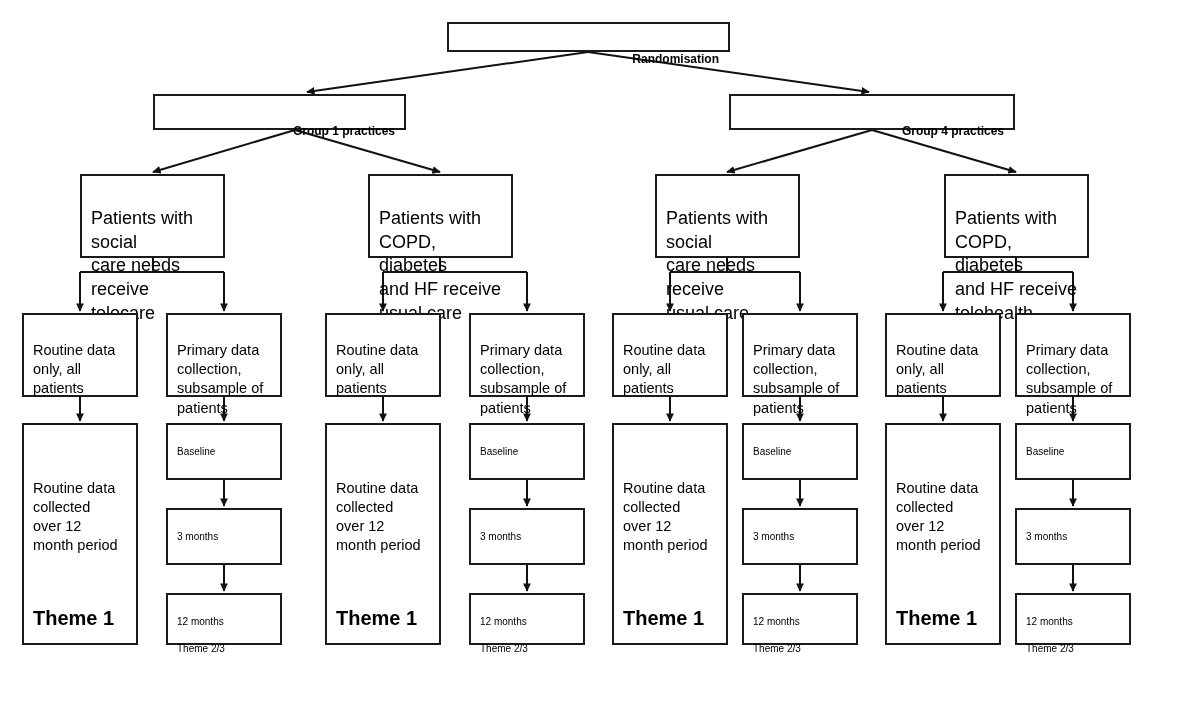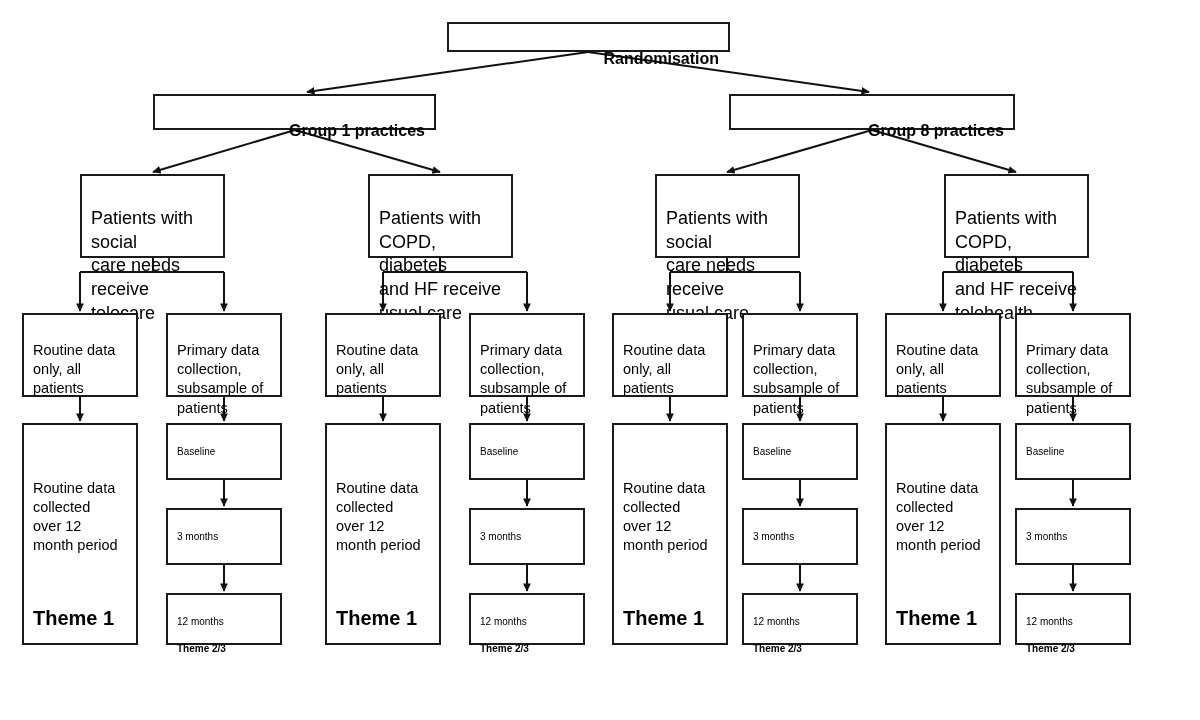--- a/index.html
+++ b/index.html
@@ -15,35 +15,35 @@
     box-sizing:border-box;
     border:2px solid #1a1a1a;
     background:#ffffff;
     padding:7px 9px 5px 9px;
     line-height:1.32;
     white-space:pre-line;
   }
   .hdr{
     text-align:right;
     font-weight:bold;
-    font-size:16px;
-    padding-top:6px;
+    font-size:12px;
+    padding-top:14px;
     line-height:1.2;
   }
   .body-txt{font-size:18px;text-align:left;}
   .small-txt{font-size:14.5px;text-align:left;}
   .theme{
     position:absolute;
     left:9px;
     font-weight:bold;
     font-size:20px;
   }
   .stack-lbl{font-size:10px;}
   .route-text{position:absolute;left:9px;top:54px;font-size:14.5px;line-height:1.32;}
-  .bold-line{font-weight:bold;}
+  .bold-line{font-weight:normal;}
 </style>
 </head>
 <body>
 
 <div id="stage">
 
   <svg id="wires" viewBox="0 0 1200 720">
     <defs>
       <marker id="ah" markerWidth="9" markerHeight="9" refX="7.6" refY="4.2" orient="auto" markerUnits="userSpaceOnUse">
         <path d="M0,0.3 L8.4,4.2 L0,8.1 z" fill="#111111"></path>
@@ -94,25 +94,25 @@
       <line x1="527" y1="565" x2="527" y2="591" marker-end="url(#ah)"></line>
       <line x1="800" y1="565" x2="800" y2="591" marker-end="url(#ah)"></line>
       <line x1="1073" y1="565" x2="1073" y2="591" marker-end="url(#ah)"></line>
     </g>
   </svg>
 
   <div class="node hdr" style="left:447px;top:22px;width:283px;height:30px;">
     <span>Randomisation</span>
   </div>
 
-  <div class="node hdr" style="left:153px;top:94px;width:283px;height:36px;">
+  <div class="node hdr" style="left:153px;top:94px;width:253px;height:36px;">
     <span>Group 1 practices</span>
   </div>
   <div class="node hdr" style="left:729px;top:94px;width:286px;height:36px;">
-    <span>Group 8 practices</span>
+    <span>Group 4 practices</span>
   </div>
 
   <div class="node body-txt" style="left:80px;top:174px;width:145px;height:84px;">
     <span>Patients with social
 care needs receive
 telecare</span>
   </div>
   <div class="node body-txt" style="left:368px;top:174px;width:145px;height:84px;">
     <span>Patients with
 COPD, diabetes

